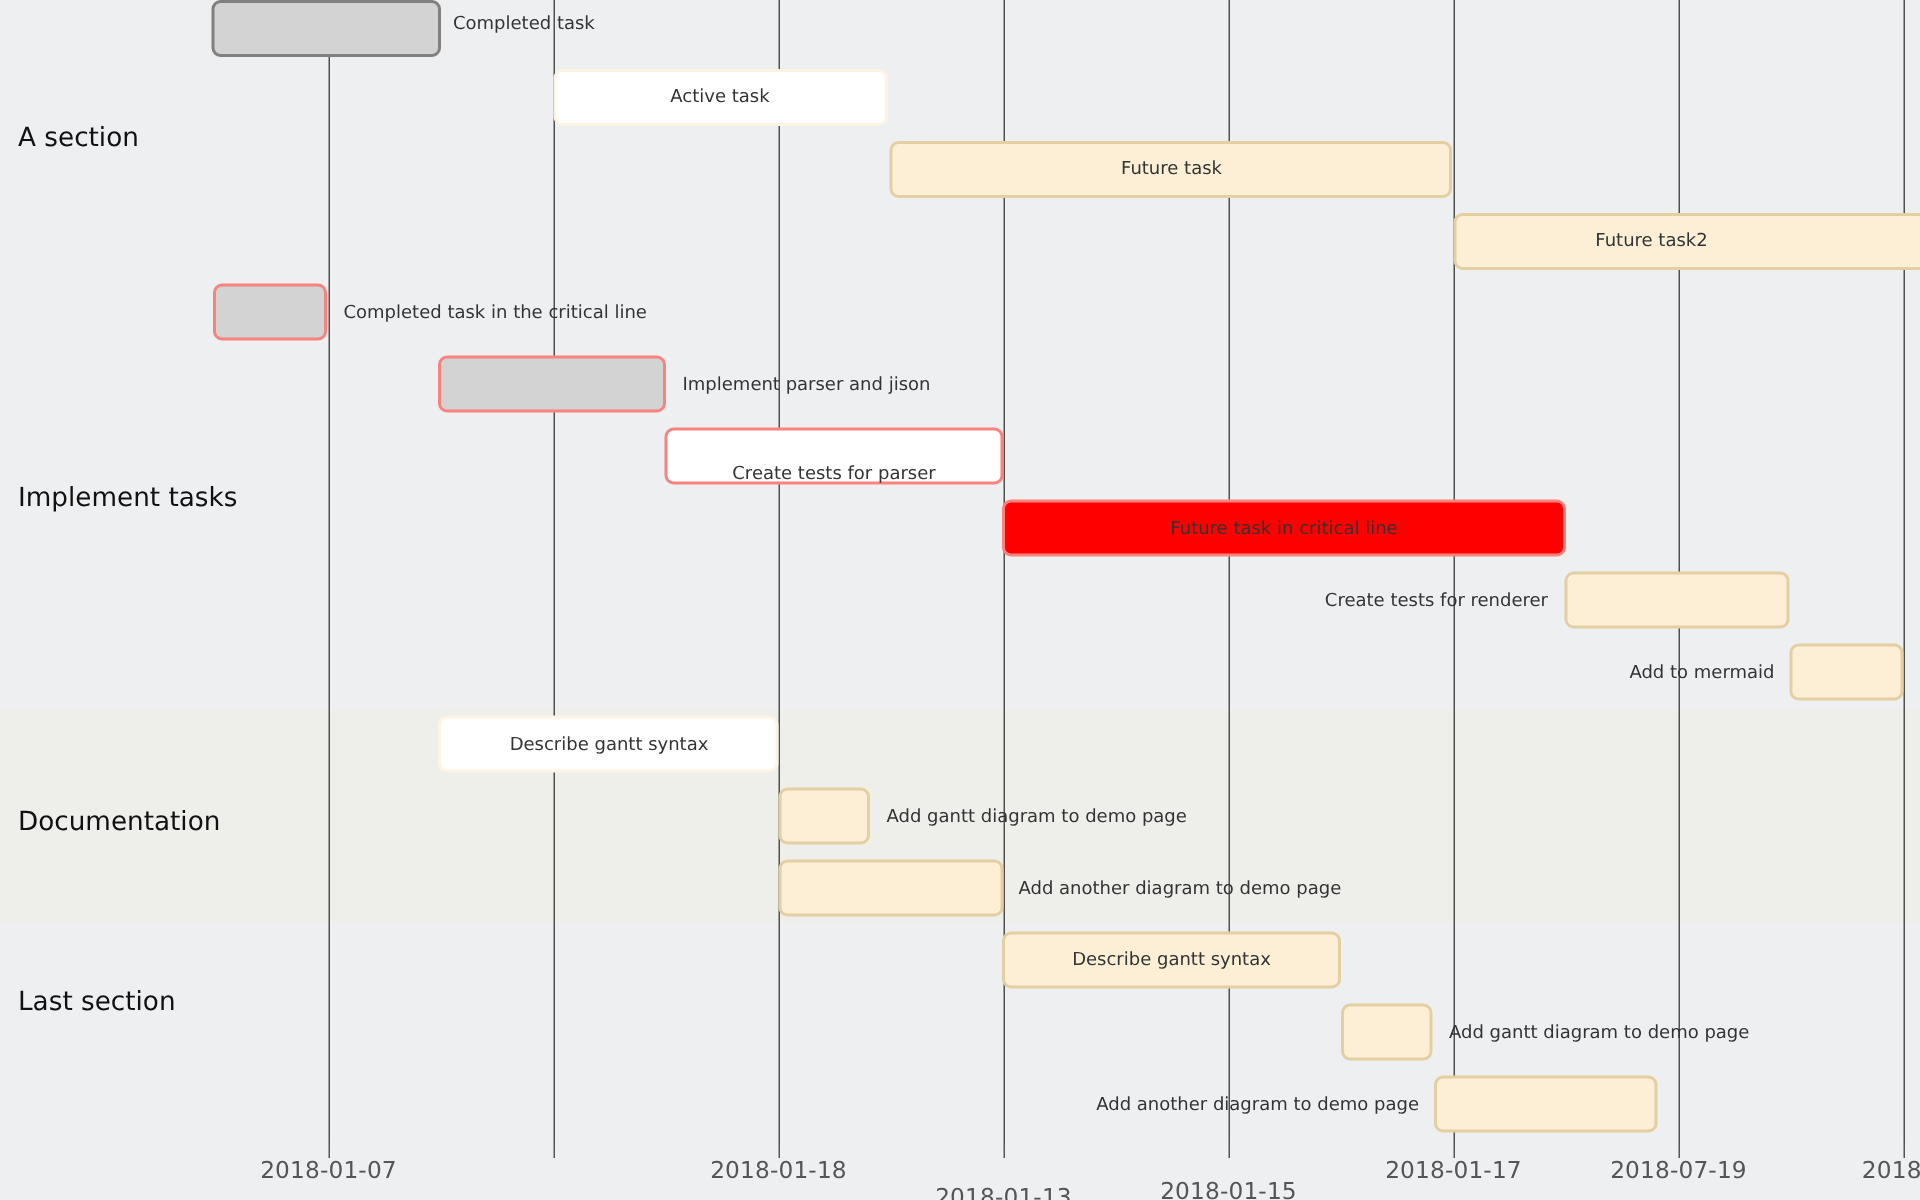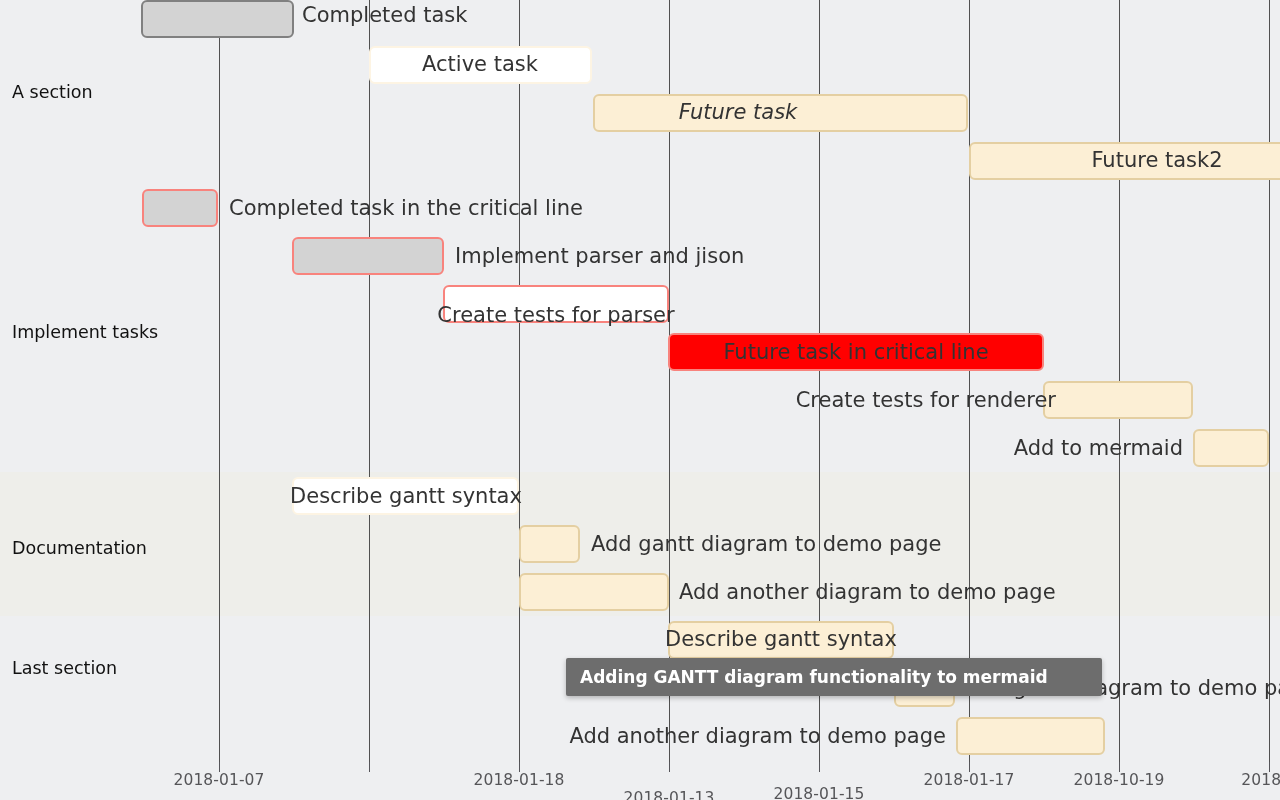--- a/index.html
+++ b/index.html
@@ -95,21 +95,21 @@
     border-color: #f8837d;
   }
   .bar-crit-future {
     background: #ff0000;
     border-color: #f8837d;
   }
 
   
   .task-text {
     position: absolute;
-    font-size: 21px;
+    font-size: 12px;
     color: #333;
     white-space: nowrap;
     transform: translateY(-50%);
   }
   .task-text.inside { color: #333; }
   .task-text.left  { transform: translate(-100%, -50%); }
 
   
   #tooltip {
     position: absolute;
@@ -147,33 +147,33 @@
       <div class="grid-line" style="left: 1119px; height: 762px;"></div>
       <div class="grid-line" style="left: 1269px; height: 762px;"></div>
     </div>
 
   <div id="tasks">
       <div class="bar bar-done" title="Completed task" style="left: 141px; top: 0px; width: 153px; height: 38px;"></div>
       <div class="task-text" style="left: 302px; top: 15px;">Completed task</div>
       <div class="bar bar-active" title="Active task" style="left: 369px; top: 46px; width: 223px; height: 38px;"></div>
       <div class="task-text inside" style="left: 480px; transform: translate(-50%, -50%); top: 64px;">Active task</div>
       <div class="bar bar-future" title="Future task" style="left: 593px; top: 94px; width: 375px; height: 38px;"></div>
-      <div class="task-text inside" style="left: 738px; transform: translate(-50%, -50%); top: 112px; font-style: italic;">Future task</div>
+      <div class="task-text inside" style="left: 781px; transform: translate(-50%, -50%); top: 112px;">Future task</div>
       <div class="bar bar-future" title="Future task2" style="left: 969px; top: 142px; width: 375px; height: 38px;"></div>
-      <div class="task-text inside" style="left: 1157px; transform: translate(-50%, -50%); top: 160px;">Future task2</div>
+      <div class="task-text inside" style="left: 1101px; transform: translate(-50%, -50%); top: 160px;">Future task2</div>
       <div class="bar bar-crit-done" title="Completed task in the critical line" style="left: 142px; top: 189px; width: 76px; height: 38px;"></div>
       <div class="task-text" style="left: 229px; top: 208px;">Completed task in the critical line</div>
       <div class="bar bar-crit-done" title="Implement parser and jison" style="left: 292px; top: 237px; width: 152px; height: 38px;"></div>
       <div class="task-text" style="left: 455px; top: 256px;">Implement parser and jison</div>
       <div class="bar bar-crit-active" title="Create tests for parser" style="left: 443px; top: 285px; width: 226px; height: 38px;"></div>
       <div class="task-text inside" style="left: 556px; transform: translate(-50%, -50%); top: 304px; margin-top: 11px;">Create tests for parser</div>
       <div class="bar bar-crit-future" title="Future task in critical line" style="left: 668px; top: 333px; width: 376px; height: 38px;"></div>
       <div class="task-text inside" style="left: 856px; transform: translate(-50%, -50%); top: 352px;">Future task in critical line</div>
       <div class="bar bar-future" title="Create tests for renderer" style="left: 1043px; top: 381px; width: 150px; height: 38px;"></div>
-      <div class="task-text left" style="left: 1056px; top: 400px;">Create tests for renderer</div>
+      <div class="task-text left" style="left: 1032px; top: 400px;">Create tests for renderer</div>
       <div class="bar bar-future" title="Add to mermaid" style="left: 1193px; top: 429px; width: 76px; height: 38px;"></div>
       <div class="task-text left" style="left: 1183px; top: 448px;">Add to mermaid</div>
       <div class="bar bar-active" title="Describe gantt syntax" style="left: 292px; top: 477px; width: 227px; height: 38px;"></div>
       <div class="task-text inside" style="left: 406px; transform: translate(-50%, -50%); top: 496px;">Describe gantt syntax</div>
       <div class="bar bar-future" title="Add gantt diagram to demo page" style="left: 519px; top: 525px; width: 61px; height: 38px;"></div>
       <div class="task-text" style="left: 591px; top: 544px;">Add gantt diagram to demo page</div>
       <div class="bar bar-future" title="Add another diagram to demo page" style="left: 519px; top: 573px; width: 150px; height: 38px;"></div>
       <div class="task-text" style="left: 679px; top: 592px;">Add another diagram to demo page</div>
       <div class="bar bar-future" title="Describe gantt syntax" style="left: 668px; top: 621px; width: 226px; height: 38px;"></div>
       <div class="task-text inside" style="left: 781px; transform: translate(-50%, -50%); top: 639px;">Describe gantt syntax</div>
@@ -197,19 +197,18 @@
       <div class="axis-label" style="left: 369px; top: 9px; margin-top: 32px;">2018-01-09</div>
       <div class="axis-tick" style="left: 519px; top: 0px; height: 10px;"></div>
       <div class="axis-label" style="left: 519px; top: 9px;">2018-01-18</div>
       <div class="axis-tick" style="left: 669px; top: 0px; height: 10px;"></div>
       <div class="axis-label" style="left: 669px; top: 9px; margin-top: 18px;">2018-01-13</div>
       <div class="axis-tick" style="left: 819px; top: 0px; height: 10px;"></div>
       <div class="axis-label" style="left: 819px; top: 23px;">2018-01-15</div>
       <div class="axis-tick" style="left: 969px; top: 0px; height: 10px;"></div>
       <div class="axis-label" style="left: 969px; top: 9px;">2018-01-17</div>
       <div class="axis-tick" style="left: 1119px; top: 0px; height: 10px;"></div>
-      <div class="axis-label" style="left: 1119px; top: 9px;">2018-10-19</div>
+      <div class="axis-label" style="left: 1119px; top: 9px;">2018-07-19</div>
       <div class="axis-tick" style="left: 1269px; top: 0px; height: 10px;"></div>
       <div class="axis-label" style="left: 1269px; top: 9px;">2018-0</div>
     </div>
 
-  <div id="tooltip" style="left: 566px; top: 658px; width: 536px; height: 38px; line-height: 22px; padding: 8px 14px; box-sizing: border-box;">Adding GANTT diagram functionality to mermaid</div>
 </div>
 
 </body></html>

